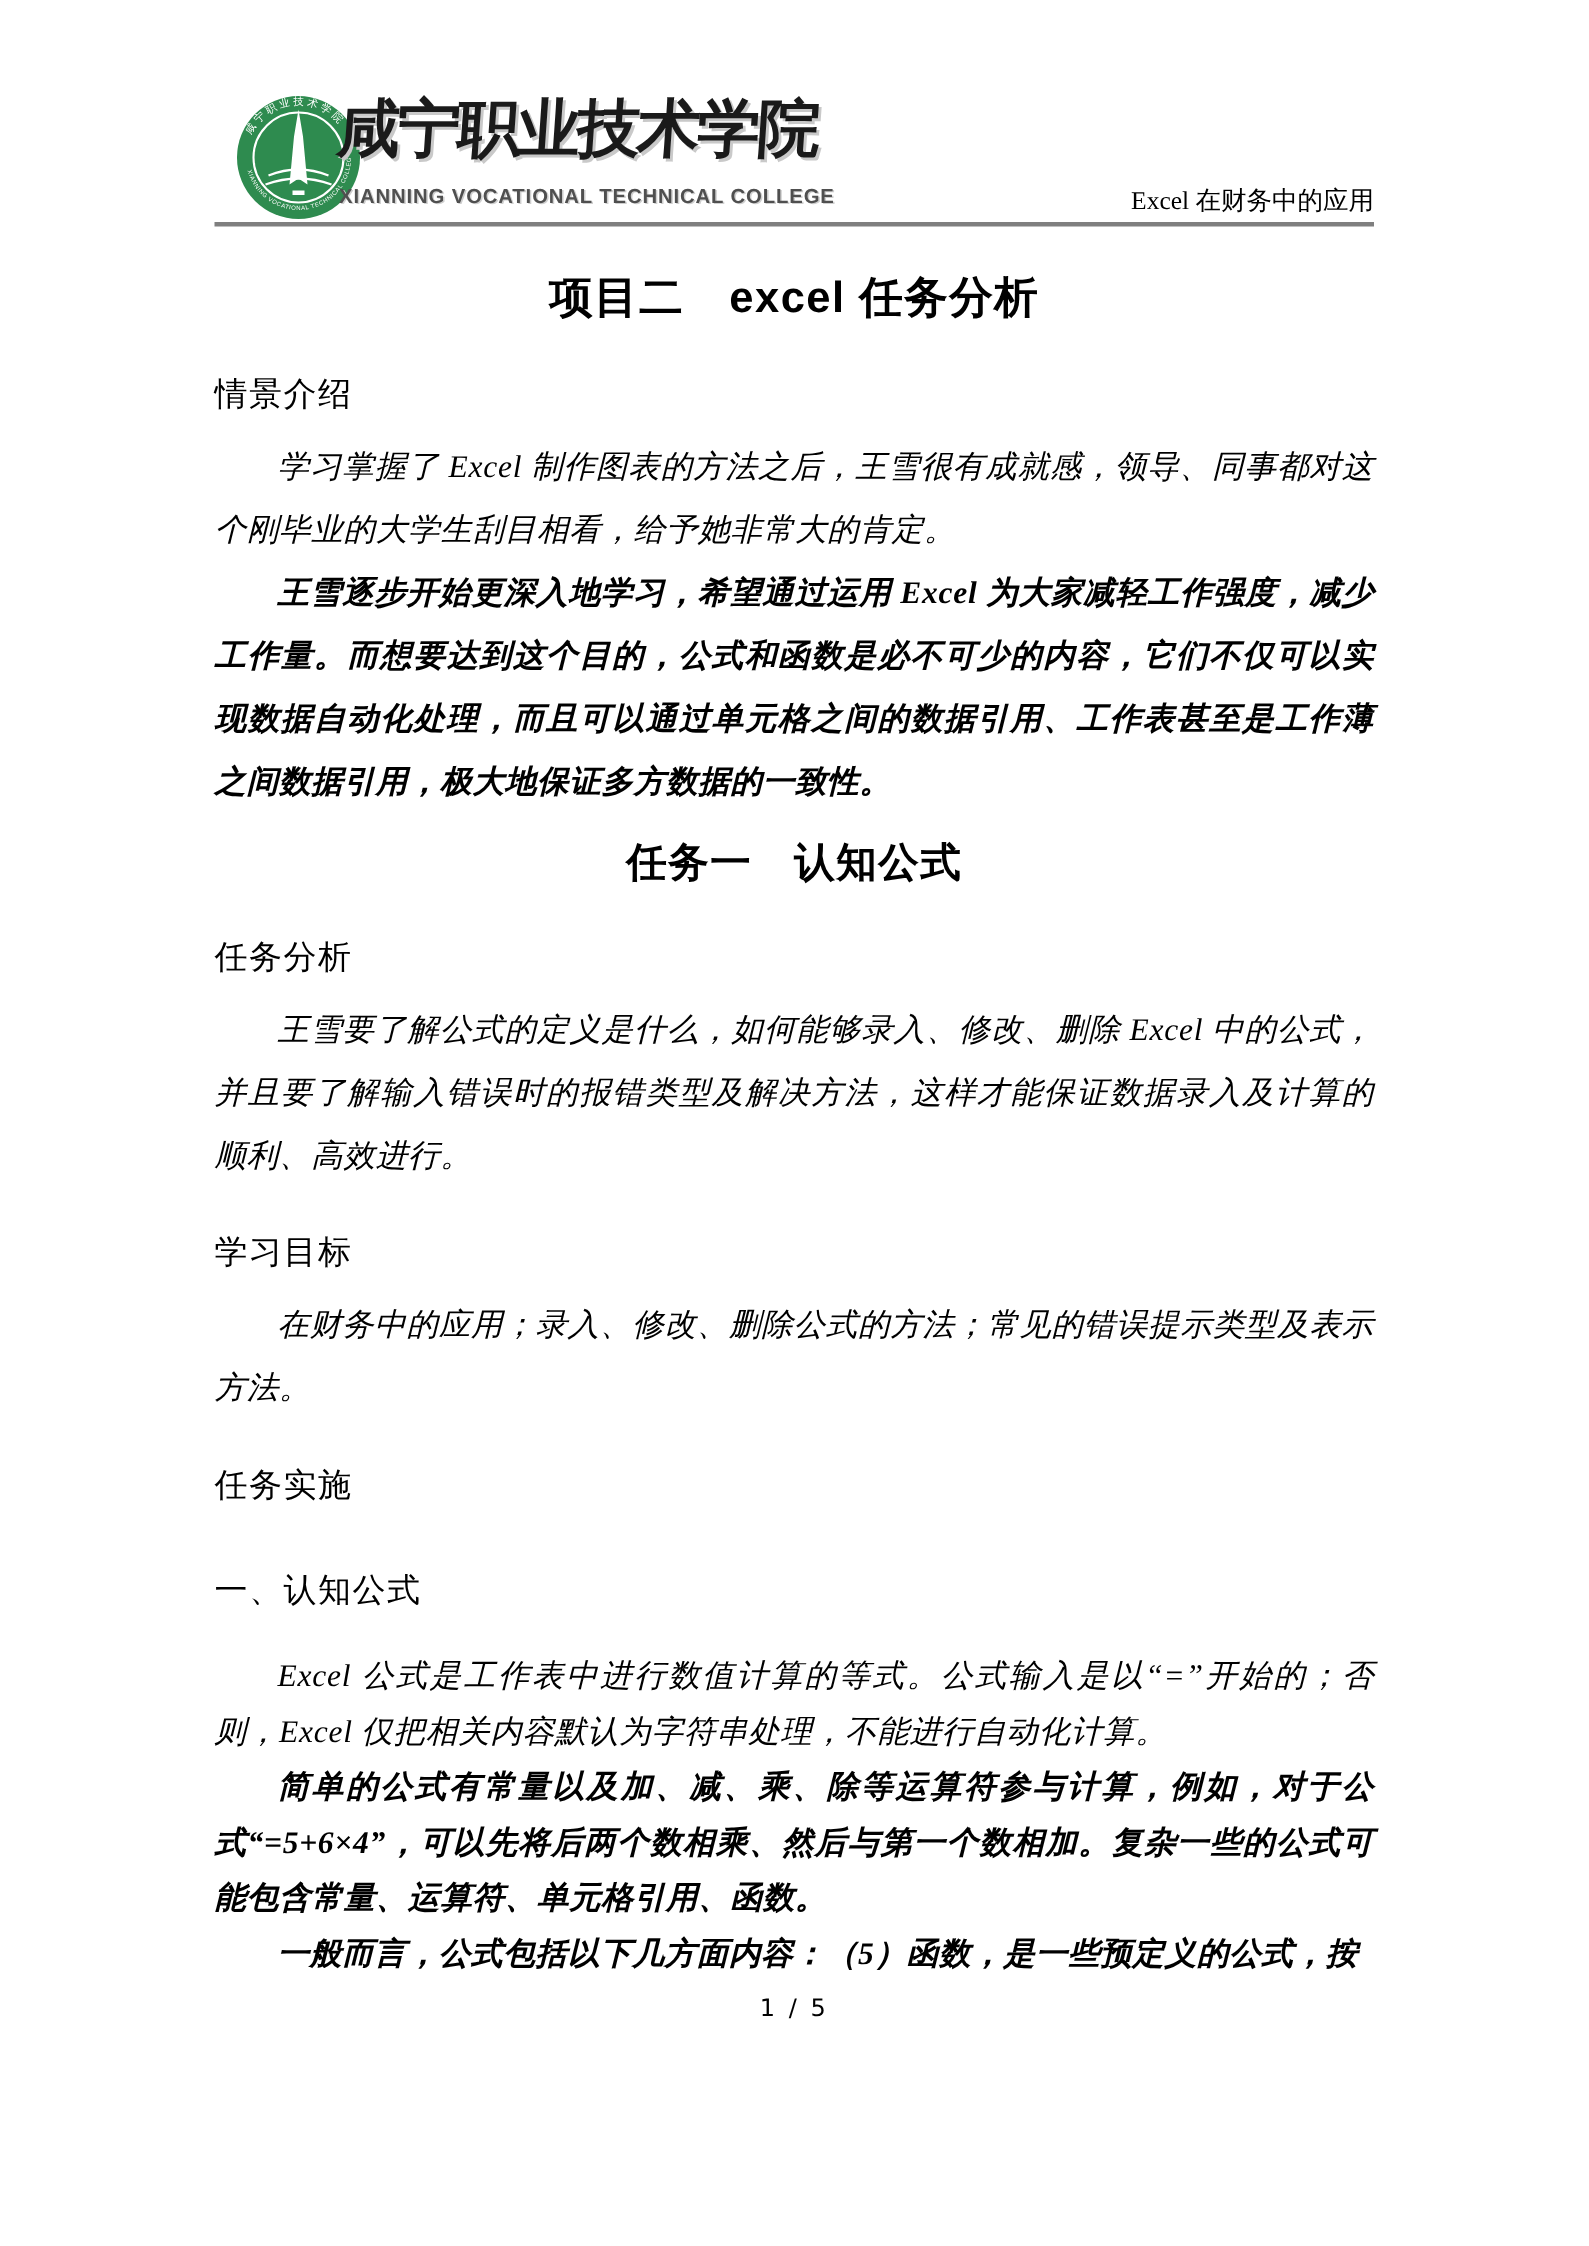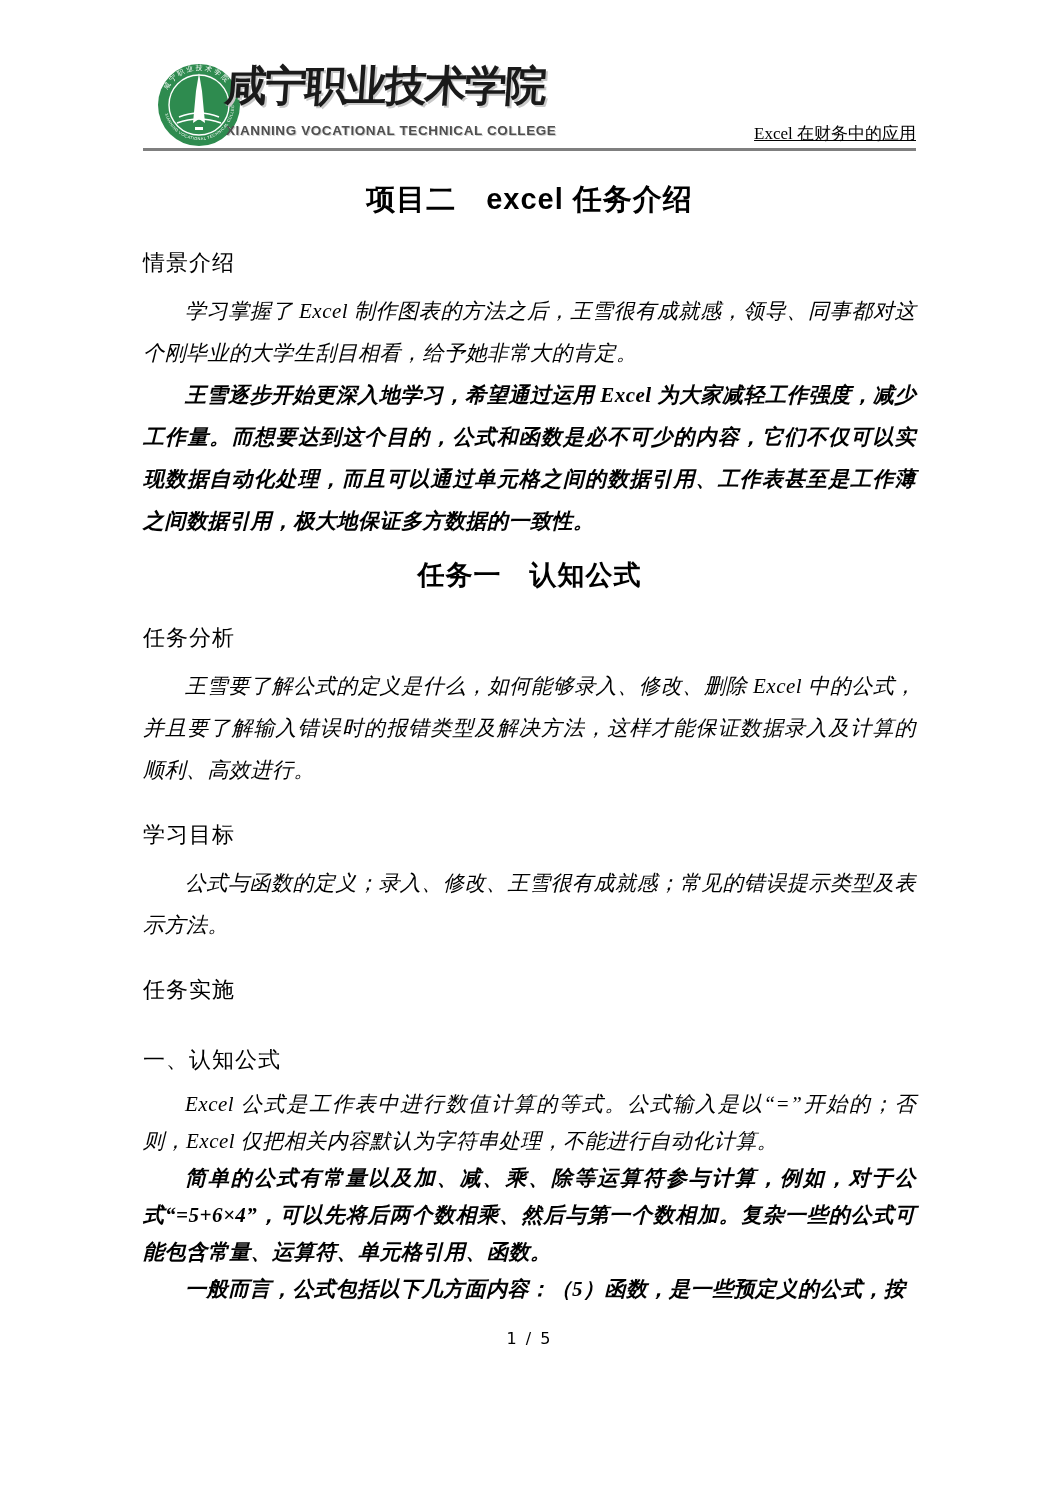--- a/index.html
+++ b/index.html
@@ -36,21 +36,20 @@
     color: #4f4f4f;
     text-shadow: 1px 1px 0 #cfcfcf;
     white-space: nowrap;
   }
 
   .header-course {
     position: absolute; right: 143px; top: 122px;
     font-size: 17px;
     font-family: "Liberation Serif", serif;
     color: #000;
-    text-decoration: underline;
   }
 
   .header-rule {
     position: absolute; left: 143px; top: 148px;
     width: 773px; height: 3px;
     background: #7f7f7f;
   }
 
   
   .content { padding: 0 143px; }
@@ -88,21 +87,21 @@
     margin-top: 14px;
     text-align: center;
     font-size: 27px;
     font-weight: bold;
     letter-spacing: 1px;
     line-height: 38px;
   }
 
   .impl-gap { margin-top: 42px; }
 
-  .tight .body-para { line-height: 37px; margin-top: 12px; }
+  .tight .body-para { line-height: 37px; margin-top: 25px; }
   .tight .body-para + .body-para { margin-top: 0; }
 
   
   .footer {
     position: absolute; left: 0; top: 1329px; width: 100%;
     text-align: center;
     font-size: 16px;
     letter-spacing: 2px;
     font-family: "DejaVu Sans", sans-serif;
   }
@@ -136,34 +135,34 @@
     </svg>
 
     <div class="college-cn">咸宁职业技术学院</div>
     <div class="college-en">XIANNING VOCATIONAL TECHNICAL COLLEGE</div>
     <div class="header-course">Excel 在财务中的应用</div>
     <div class="header-rule"></div>
   </div>
 
   <div class="content">
 
-    <h1 class="doc-title">项目二　excel 任务介绍</h1>
+    <h1 class="doc-title">项目二　excel 任务分析</h1>
 
     <h2 class="section-heading">情景介绍</h2>
     <p class="body-para">学习掌握了 Excel 制作图表的方法之后，王雪很有成就感，领导、同事都对这个刚毕业的大学生刮目相看，给予她非常大的肯定。</p>
     <p class="body-para">王雪逐步开始更深入地学习，希望通过运用 Excel 为大家减轻工作强度，减少工作量。而想要达到这个目的，公式和函数是必不可少的内容，它们不仅可以实现数据自动化处理，而且可以通过单元格之间的数据引用、工作表甚至是工作薄之间数据引用，极大地保证多方数据的一致性。</p>
 
     <h1 class="task-title">任务一　认知公式</h1>
 
     <h2 class="section-heading">任务分析</h2>
 
     <p class="body-para">王雪要了解公式的定义是什么，如何能够录入、修改、删除 Excel 中的公式，并且要了解输入错误时的报错类型及解决方法，这样才能保证数据录入及计算的顺利、高效进行。</p>
 
     <h2 class="section-heading">学习目标</h2>
-    <p class="body-para">公式与函数的定义；录入、修改、王雪很有成就感；常见的错误提示类型及表示方法。</p>
+    <p class="body-para">在财务中的应用；录入、修改、删除公式的方法；常见的错误提示类型及表示方法。</p>
 
     <h2 class="section-heading">任务实施</h2>
 
     <div class="tight">
       <h2 class="section-heading impl-gap">一、认知公式</h2>
       <p class="body-para">Excel 公式是工作表中进行数值计算的等式。公式输入是以“=”开始的；否则，Excel 仅把相关内容默认为字符串处理，不能进行自动化计算。</p>
       <p class="body-para">简单的公式有常量以及加、减、乘、除等运算符参与计算，例如，对于公式“=5+6×4”，可以先将后两个数相乘、然后与第一个数相加。复杂一些的公式可能包含常量、运算符、单元格引用、函数。</p>
       <p class="body-para">一般而言，公式包括以下几方面内容：（5）函数，是一些预定义的公式，按</p>
     </div>
   </div>

